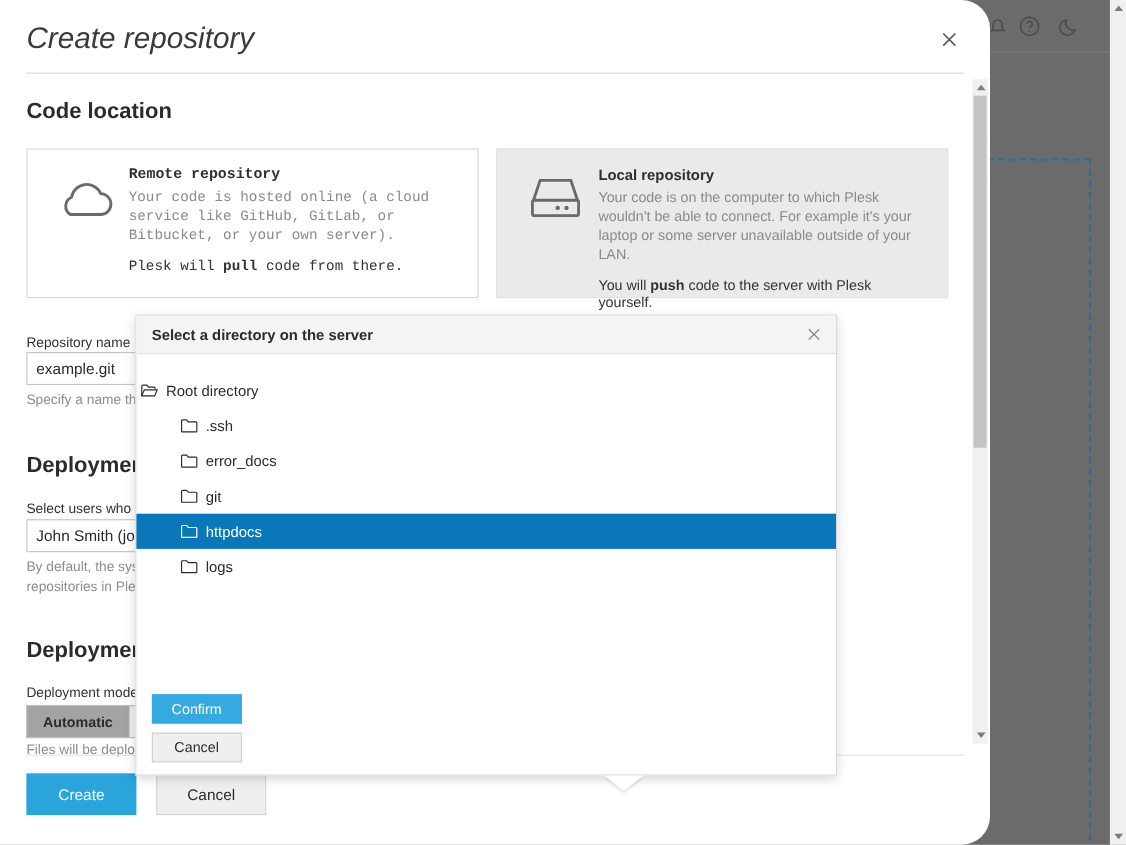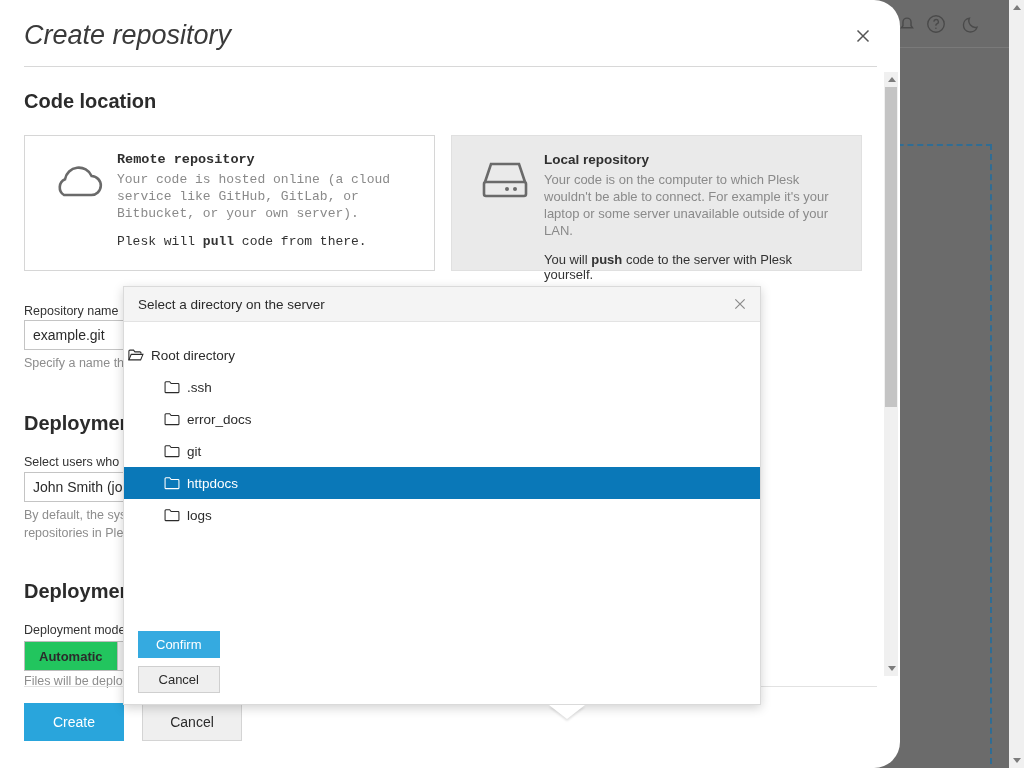--- a/index.html
+++ b/index.html
@@ -118,21 +118,21 @@
 
   
   .form-label { font-size: 12.5px; color: #333; }
   .form-hint  { font-size: 12.5px; color: #8d8d8d; line-height: 1.42; }
   .text-input {
     height: 30px; border: 1px solid #c4c4c4; background: #fff;
     font-size: 14px; color: #2b2b2b; padding: 0 8px;
     display: flex; align-items: center;
   }
   .seg-btn {
-    height: 30px; background: #22c55e; border: 1px solid #bdbdbd;
+    height: 30px; background: #a3a3a3; border: 1px solid #bdbdbd;
     font-size: 13px; font-weight: bold; color: #2b2b2b;
     display: flex; align-items: center; justify-content: center;
     padding: 0 14px;
   }
 
   #abs-repo-label   { position: absolute; left: 24px; top: 232px; }
   #abs-repo-input   { position: absolute; left: 24px; top: 248px; width: 340px; }
   #abs-repo-hint    { position: absolute; left: 24px; top: 283px; width: 330px; }
   #abs-additional-h { position: absolute; left: 0; top: 340px; }
   #abs-users-label  { position: absolute; left: 24px; top: 383px; width: 330px;
@@ -163,21 +163,21 @@
     position: absolute; left: 123px; top: 286px;
     width: 638px; height: 419px;
     background: #ffffff;
     border: 1px solid #dadada;
     box-shadow: 0 3px 10px rgba(0,0,0,.18);
   }
   #dir-header {
     height: 35px; background: #f4f4f4; border-bottom: 1px solid #e3e3e3;
     display: flex; align-items: center; padding: 0 12px 0 14px;
   }
-  #dir-title { font-size: 13.5px; font-weight: normal; color: #2b2b2b; flex: 1; }
+  #dir-title { font-size: 13.5px; font-weight: bold; color: #2b2b2b; flex: 1; }
   #dir-close { width: 16px; height: 16px; color: #8a8a8a; cursor: pointer; }
   #dir-close svg { display:block; width:100%; height:100%; }
 
   #dir-list { position: absolute; left: 0; top: 36px; right: 0; height: 296px; padding-top: 16px; }
   .dir-row {
     display: flex; align-items: center; height: 32px;
     font-size: 13.5px; color: #2b2b2b; cursor: pointer;
   }
   .dir-row .fi { width: 16px; height: 14px; margin-right: 7px; flex: none; }
   .dir-row .fi svg { display: block; width: 100%; height: 100%; }

